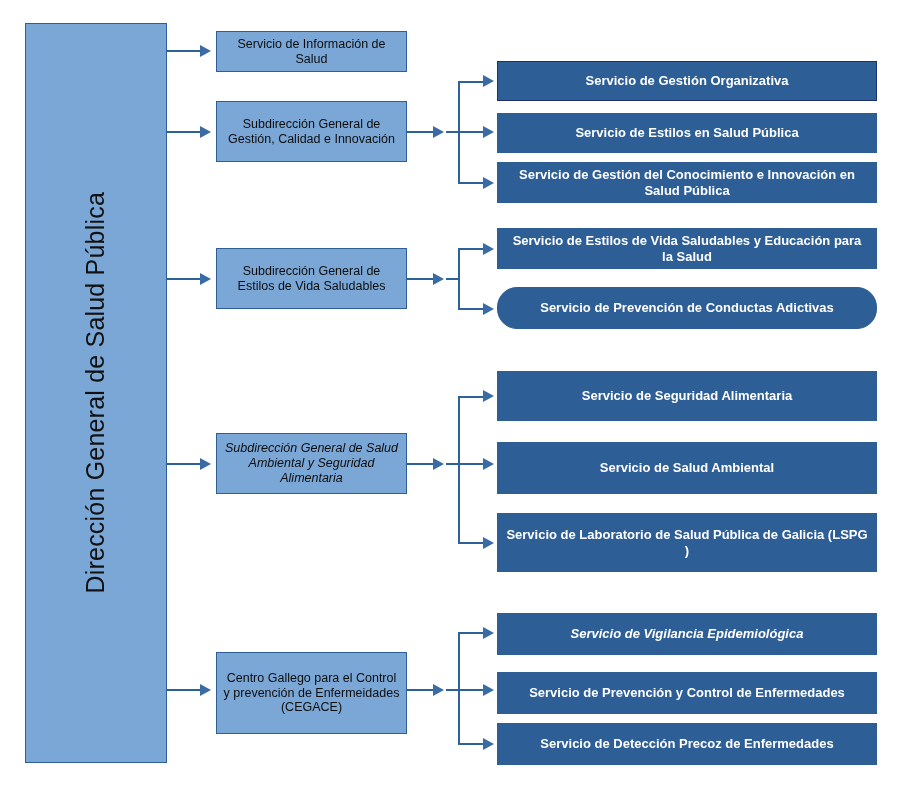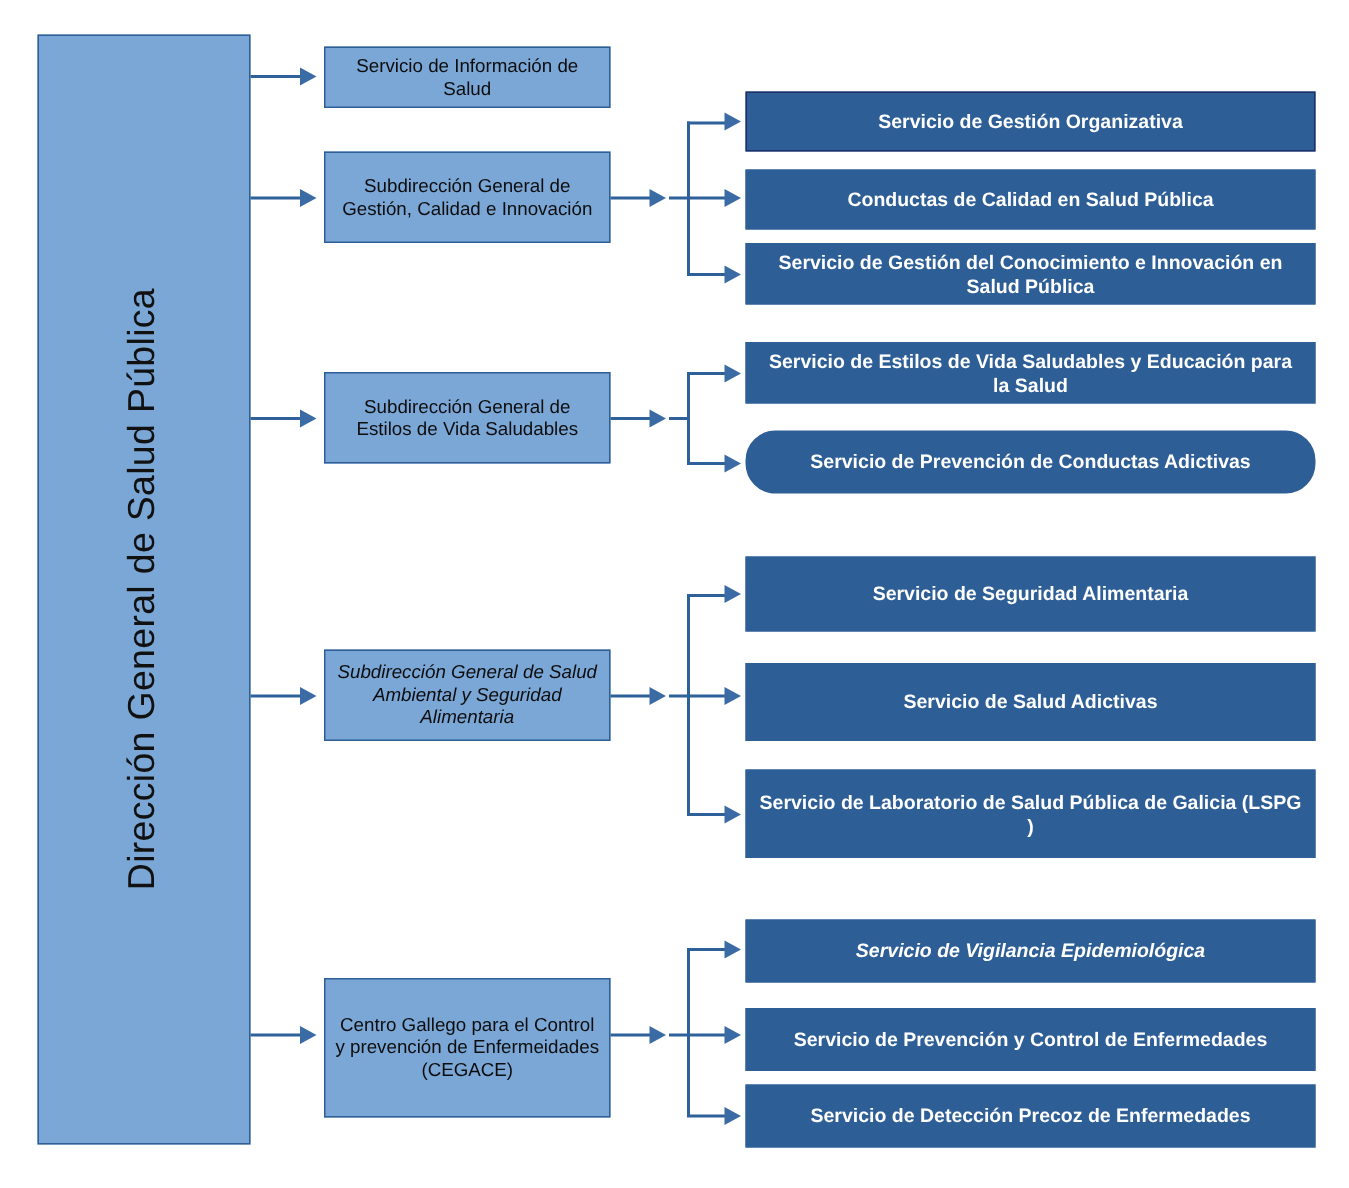--- a/index.html
+++ b/index.html
@@ -113,21 +113,21 @@
   </div>
 
   <div class="box box-mid" style="left:216px; top:248px; width:191px; height:61px;">
     <span>Subdirección General de Estilos de Vida Saludables</span>
   </div>
 
   <div class="box box-mid" style="left:216px; top:433px; width:191px; height:61px;font-style:italic;">
     <span>Subdirección General de Salud Ambiental y Seguridad Alimentaria</span>
   </div>
 
-  <div class="box box-mid" style="left:216px; top:652px; width:191px; height:93px;">
+  <div class="box box-mid" style="left:216px; top:652px; width:191px; height:82px;">
     <span>Centro Gallego para el Control y prevención de Enfermeidades (CEGACE)</span>
   </div>
 
   <div class="conn conn-h" style="left:407px; top:131px; width:28px;"></div>
   <div class="arrow" style="left:433px; top:126px;"></div>
   <div class="conn conn-h" style="left:446px; top:131px; width:13px;"></div>
 
   <div class="conn conn-v" style="left:458px; top:81px; height:102px;"></div>
 
   <div class="conn conn-h" style="left:458px; top:81px; width:28px;"></div>
@@ -136,21 +136,21 @@
   <div class="conn conn-h" style="left:458px; top:131px; width:28px;"></div>
   <div class="arrow" style="left:483px; top:126px;"></div>
 
   <div class="conn conn-h" style="left:458px; top:182px; width:28px;"></div>
   <div class="arrow" style="left:483px; top:177px;"></div>
 
   <div class="box box-leaf highlighted" style="left:497px; top:61px; width:380px; height:40px;">
     <span>Servicio de Gestión Organizativa</span>
   </div>
   <div class="box box-leaf" style="left:497px; top:113px; width:380px; height:40px;">
-    <span>Conductas de Calidad en Salud Pública</span>
+    <span>Servicio de Estilos en Salud Pública</span>
   </div>
   <div class="box box-leaf" style="left:497px; top:162px; width:380px; height:41px;">
     <span>Servicio de Gestión del Conocimiento e Innovación en Salud Pública</span>
   </div>
 
   <div class="conn conn-h" style="left:407px; top:278px; width:28px;"></div>
   <div class="arrow" style="left:433px; top:273px;"></div>
   <div class="conn conn-h" style="left:446px; top:278px; width:13px;"></div>
   <div class="conn conn-v" style="left:458px; top:248px; height:61px;"></div>
   <div class="conn conn-h" style="left:458px; top:248px; width:28px;"></div>
@@ -173,21 +173,21 @@
   <div class="arrow" style="left:483px; top:390px;"></div>
   <div class="conn conn-h" style="left:458px; top:463px; width:28px;"></div>
   <div class="arrow" style="left:483px; top:458px;"></div>
   <div class="conn conn-h" style="left:458px; top:542px; width:28px;"></div>
   <div class="arrow" style="left:483px; top:537px;"></div>
 
   <div class="box box-leaf" style="left:497px; top:371px; width:380px; height:50px;">
     <span>Servicio de Seguridad Alimentaria</span>
   </div>
   <div class="box box-leaf" style="left:497px; top:442px; width:380px; height:52px;">
-    <span>Servicio de Salud Adictivas</span>
+    <span>Servicio de Salud Ambiental</span>
   </div>
   <div class="box box-leaf" style="left:497px; top:513px; width:380px; height:59px;">
     <span>Servicio de Laboratorio de Salud Pública de Galicia (LSPG )</span>
   </div>
 
   <div class="conn conn-h" style="left:407px; top:689px; width:28px;"></div>
   <div class="arrow" style="left:433px; top:684px;"></div>
   <div class="conn conn-h" style="left:446px; top:689px; width:13px;"></div>
   <div class="conn conn-v" style="left:458px; top:632px; height:112px;"></div>
   <div class="conn conn-h" style="left:458px; top:632px; width:28px;"></div>

